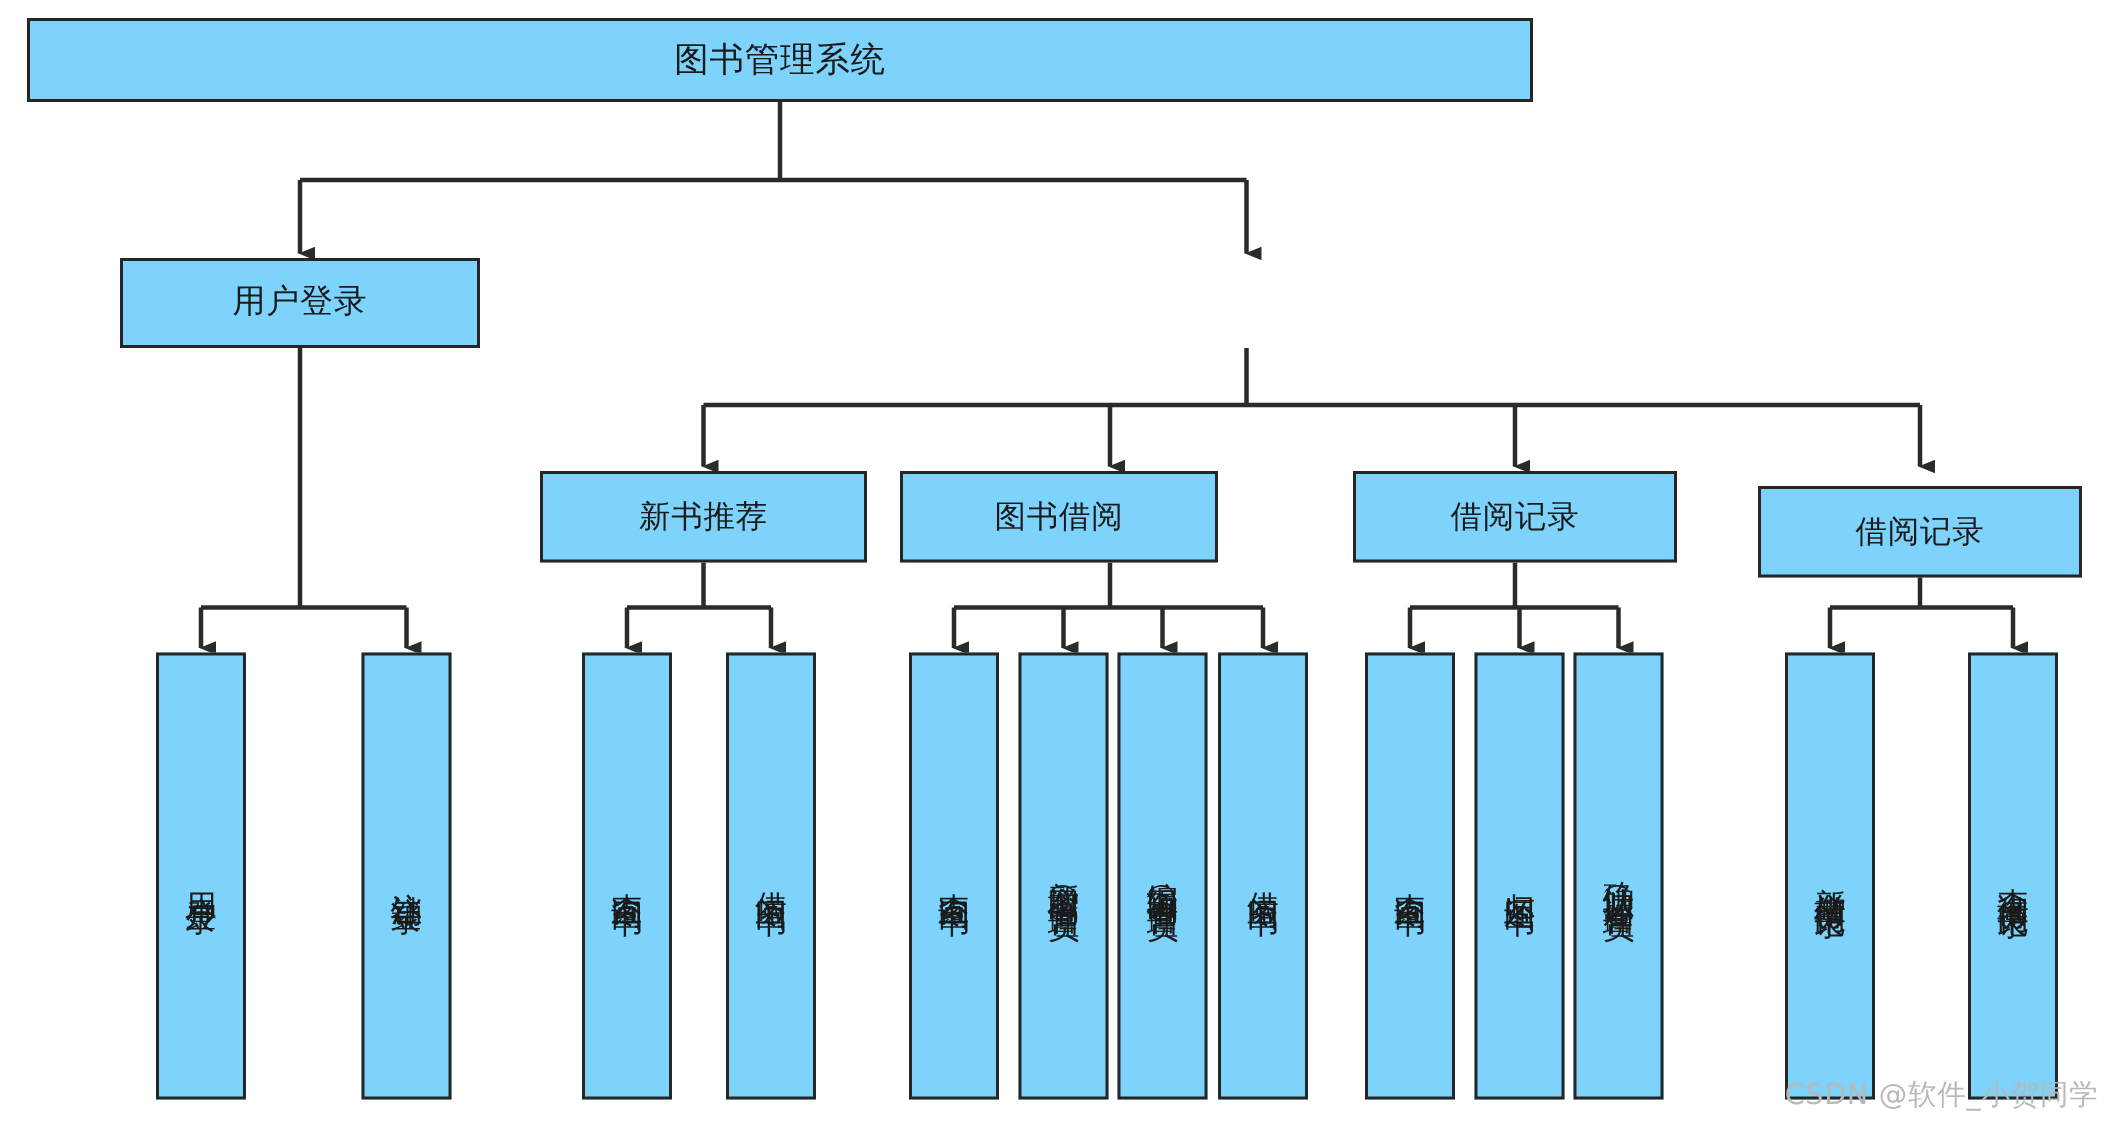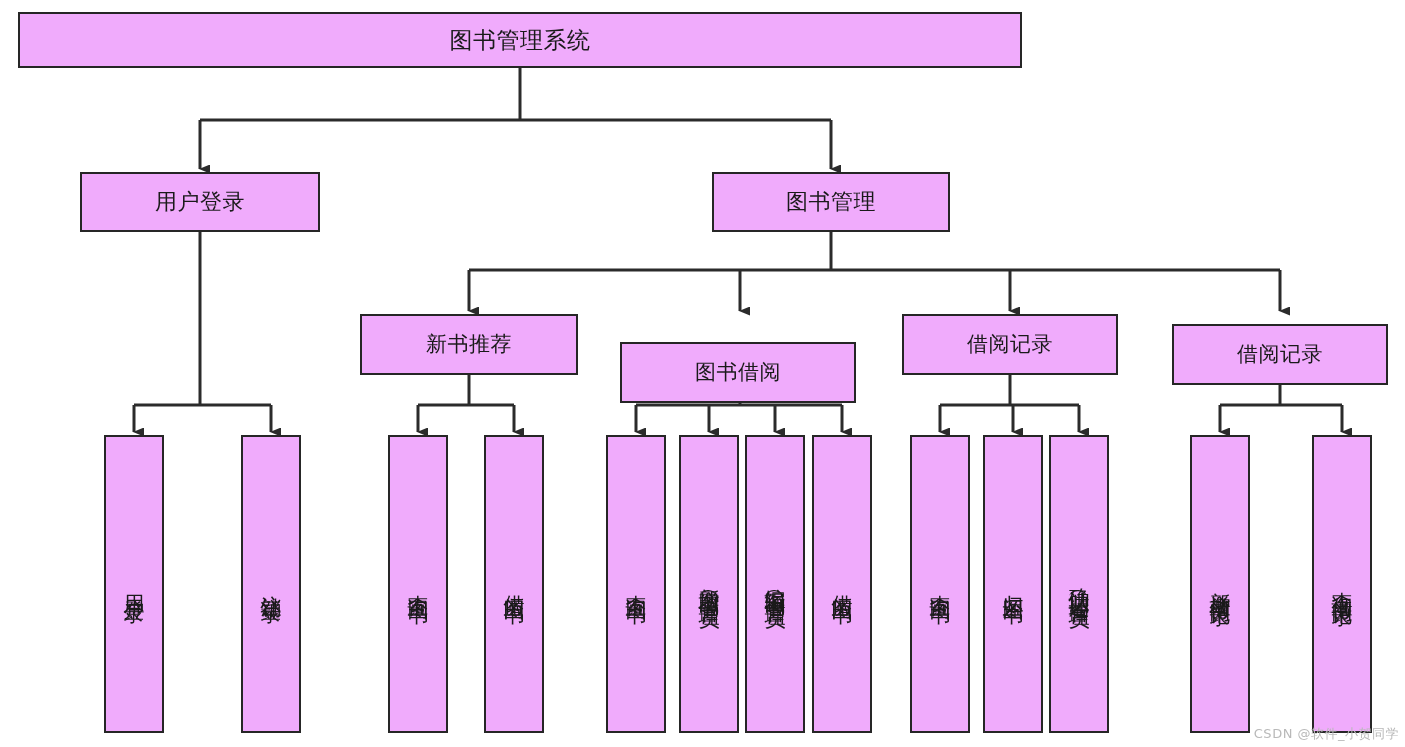--- a/index.html
+++ b/index.html
@@ -21,21 +21,21 @@
   #diagram-svg {
     position: absolute;
     left: 0;
     top: 0;
     width: 1405px;
     height: 747px;
   }
   .node-box {
     position: absolute;
     box-sizing: border-box;
-    background: #f0abfc;
+    background: #7dd3fc;
     border: 2px solid #262626;
     display: flex;
     align-items: center;
     justify-content: center;
     overflow: hidden;
   }
   .node-label {
     color: #1a1a1a;
     letter-spacing: 0.5px;
     white-space: nowrap;
@@ -59,21 +59,21 @@
     writing-mode: vertical-rl;
     text-orientation: upright;
     letter-spacing: 3px;
     white-space: normal;
     max-height: 100%;
   }
   #watermark {
     position: absolute;
     right: 6px;
     bottom: 4px;
-    font-size: 13px;
+    font-size: 19px;
     color: #b9b9b9;
     letter-spacing: 0.5px;
     white-space: nowrap;
     pointer-events: none;
   }
 </style>
 </head>
 <body>
 
 <div id="canvas">
@@ -121,28 +121,25 @@
       </g>
   </svg>
 
   <div class="node-box node-root" style="left:18px;top:12px;width:1004px;height:56px;">
     <span class="node-label">图书管理系统</span>
   </div>
 
   <div class="node-box node-l2" style="left:80px;top:172px;width:240px;height:60px;">
     <span class="node-label">用户登录</span>
   </div>
-  <div class="node-box node-l2" style="left:712px;top:172px;width:238px;height:60px;">
-    <span class="node-label">图书管理</span>
-  </div>
 
   <div class="node-box node-l3" style="left:360px;top:314px;width:218px;height:61px;text-align:center;">
     <span class="node-label">新书推荐</span>
   </div>
-  <div class="node-box node-l3" style="left:620px;top:314px;width:236px;height:61px;margin-top:28px;">
+  <div class="node-box node-l3" style="left:600px;top:314px;width:212px;height:61px;">
     <span class="node-label">图书借阅</span>
   </div>
   <div class="node-box node-l3" style="left:902px;top:314px;width:216px;height:61px;">
     <span class="node-label">借阅记录</span>
   </div>
   <div class="node-box node-l3" style="left:1172px;top:314px;width:216px;height:61px;margin-top:10px;">
     <span class="node-label">借阅记录</span>
   </div>
 
   <div class="node-box node-leaf" style="left:104px;top:435px;width:60px;height:298px;">

